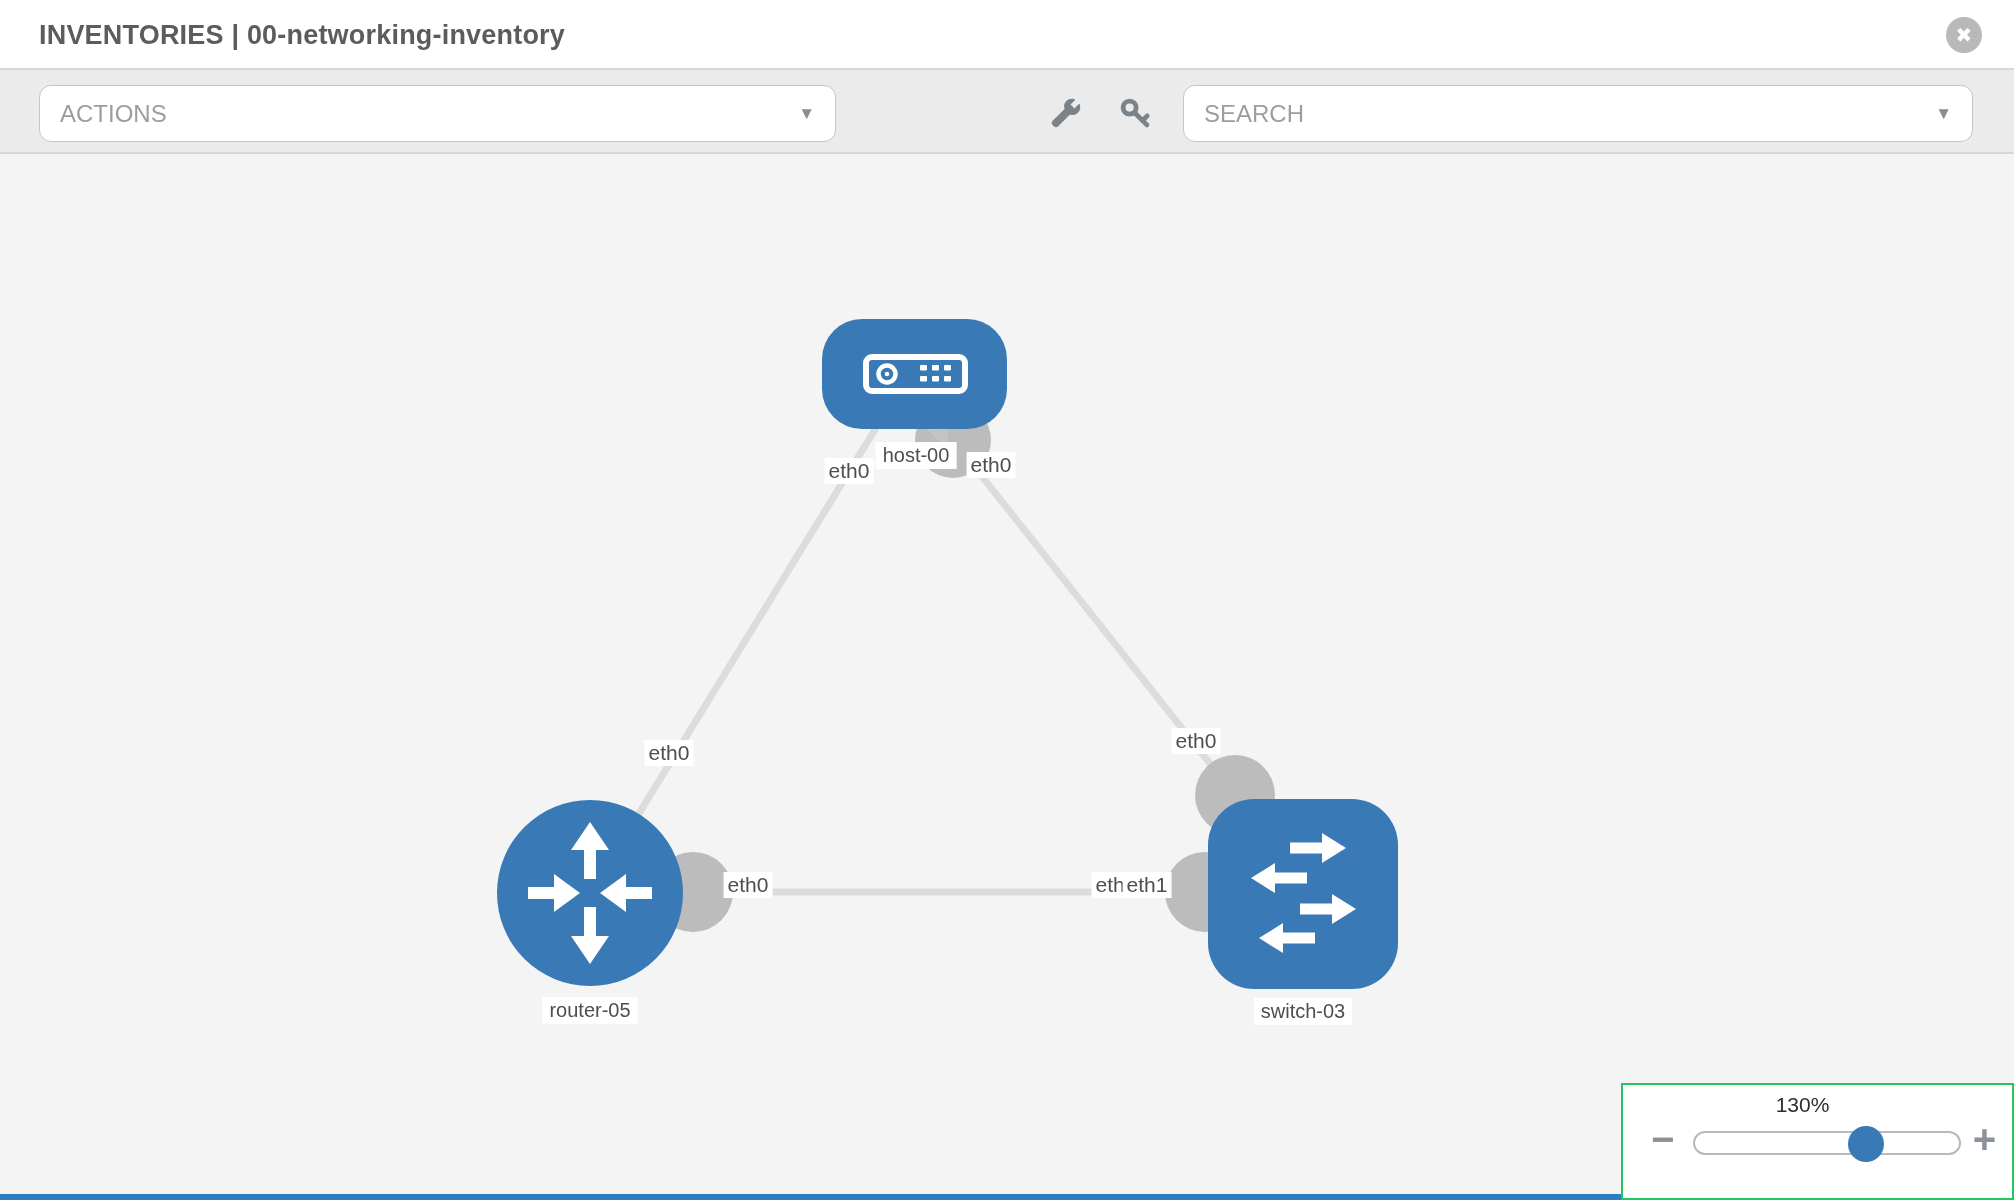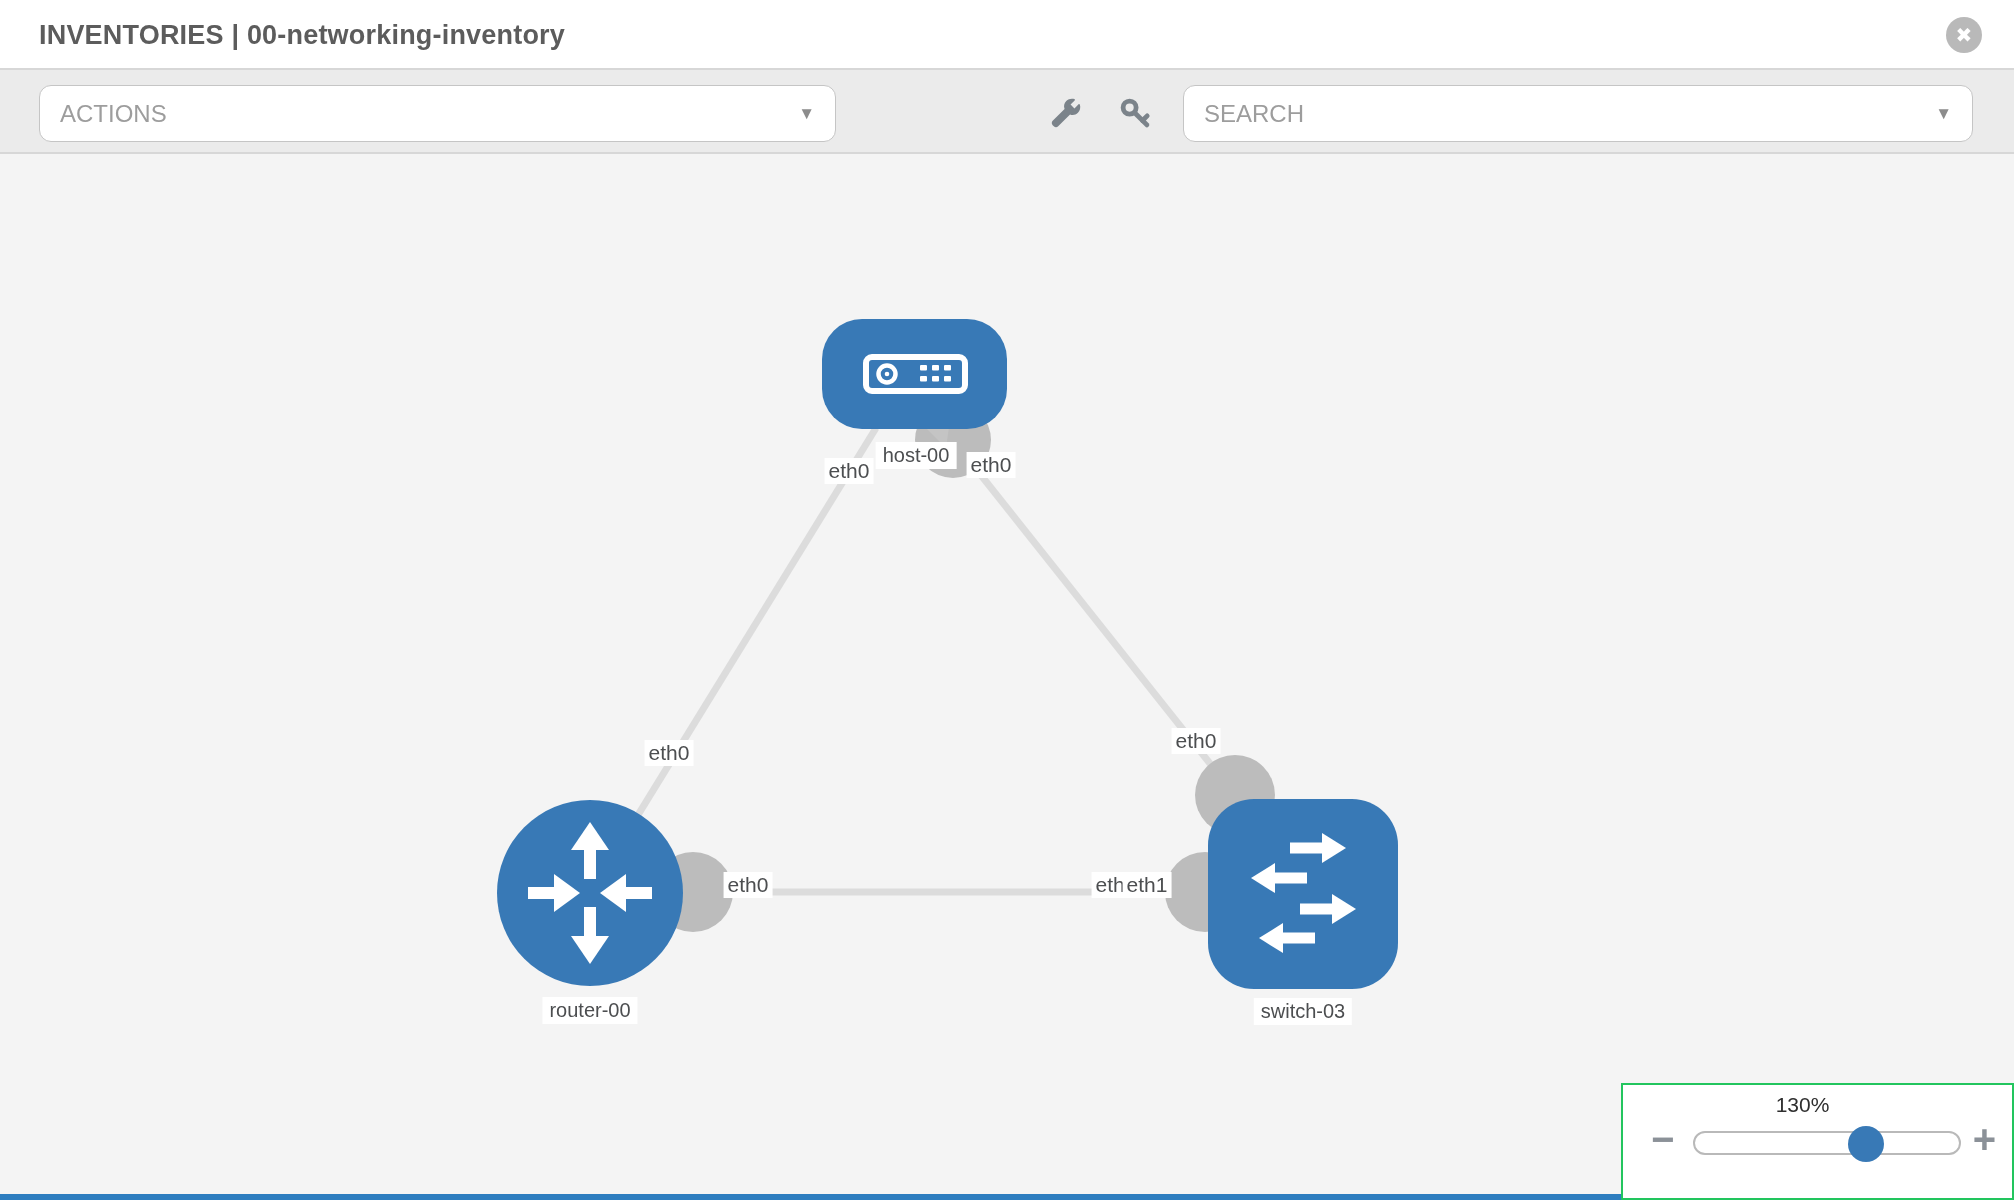--- a/index.html
+++ b/index.html
@@ -151,21 +151,21 @@
 
     <div class="port-label" style="left:849px;  top:302px;">eth0</div>
     <div class="port-label" style="left:991px;  top:296px;">eth0</div>
     <div class="port-label" style="left:669px;  top:584px;">eth0</div>
     <div class="port-label" style="left:1196px; top:572px;">eth0</div>
     <div class="port-label" style="left:748px;  top:716px;">eth0</div>
     <div class="port-label" style="left:1116px; top:716px;">eth1</div>
     <div class="port-label port-front" style="left:1147px; top:716px;">eth1</div>
 
     <div class="node-label" style="left:916px;  top:286px;">host-00</div>
-    <div class="node-label" style="left:590px;  top:841px;">router-00</div>
+    <div class="node-label" style="left:590px;  top:841px;">router-05</div>
     <div class="node-label" style="left:1303px; top:842px;">switch-03</div>
   </div>
 
   <div class="zoom-panel">
     <div class="zoom-level">130%</div>
     <div class="zoom-minus">−</div>
     <div class="zoom-track">
       <div class="zoom-thumb"></div>
     </div>
     <div class="zoom-plus">+</div>

